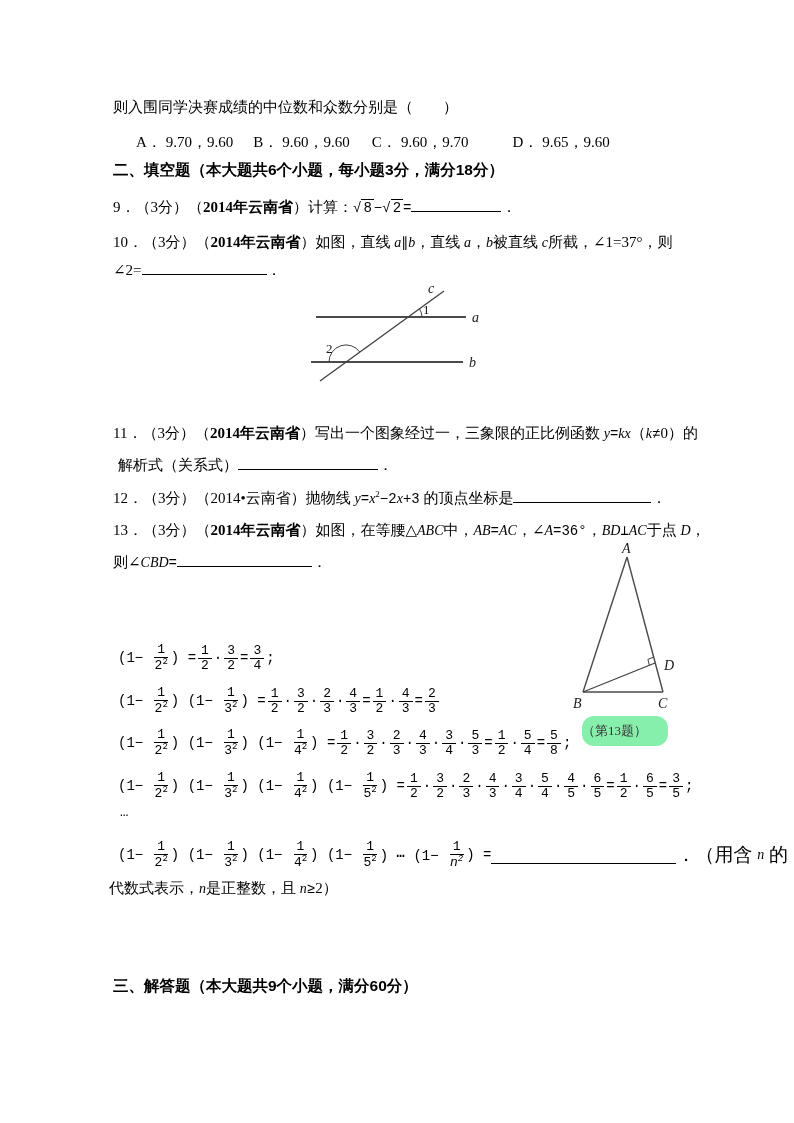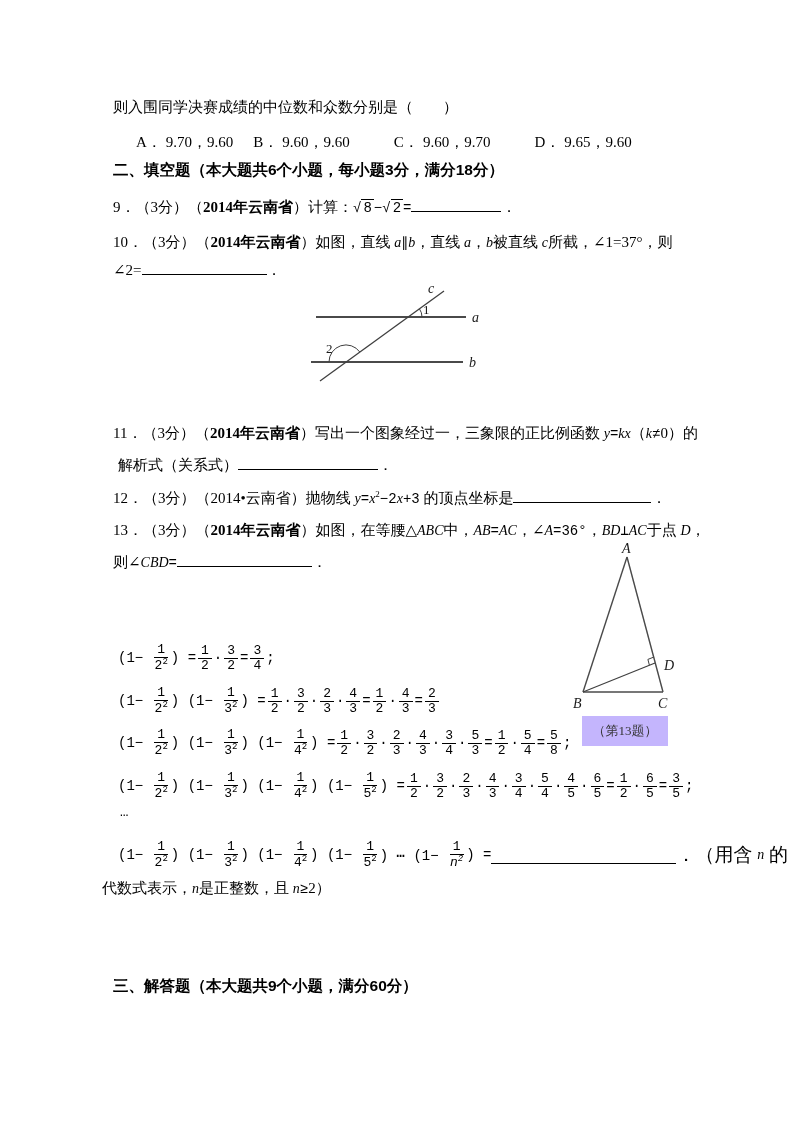--- a/index.html
+++ b/index.html
@@ -17,43 +17,44 @@
   }
   .zh { font-family:"Liberation Serif","DejaVu Serif",serif; }
   .bold { font-weight:bold;margin-top:23px; }
   .vit { font-family:"Liberation Serif","DejaVu Serif",serif; font-style:italic; font-size:14px; }
   .mo  { font-family:"Liberation Mono","DejaVu Sans Mono",monospace; font-size:14px; }
   sup.e { font-size:9px; line-height:9px; }
   .blank { display:inline-block; border-bottom:1px solid #000; height:14px; vertical-align:baseline; }
   .sqrt { font-family:"Liberation Mono","DejaVu Sans Mono",monospace; font-size:14px; white-space:nowrap; }
   .sqrt .rad { border-top:1px solid #000; padding:0 2px; }
   .opt { margin-right:20px; }
-  .opt:nth-child(2) { margin-right:44px;font-family:Liberation Serif, serif; }
+  .opt:nth-child(2) { margin-right:22px;font-family:Liberation Serif, serif; }
   .opt:nth-child(3) { margin-right:44px; }
   .opt .ol { margin-right:4px; }
   .mathline {
     position:absolute; display:flex; align-items:center; height:44px;
     font-family:"Liberation Mono","DejaVu Sans Mono",monospace; font-size:14px;
     white-space:pre;
   }
   .mathline .zh { font-size:19px; }
   .mathline .blank { height:1px; border:none; background:#000; align-self:center; margin-top:17px; }
   .frac { display:inline-flex; flex-direction:column; align-items:center;
           margin:0 2px; font-size:13px; line-height:14px;
           font-family:"Liberation Mono","DejaVu Sans Mono",monospace; }
   .frac .num { border-bottom:1px solid #000; padding:0 3px; text-align:center; }
   .frac .den { padding:0 1px; text-align:left; white-space:nowrap; }
   .frac .den.v, .frac .num.v { font-style:italic; }
   .fig { position:absolute; }
   .fig text { font-family:"Liberation Serif","DejaVu Serif",serif; font-style:italic; font-size:14px; fill:#1a1a1a; }
   .fig text.num { font-style:normal; font-size:13px; }
   .caption {
-    position:absolute; background:#c4b5fd; color:#333;
-    font-size:13px; text-align:center; line-height:30px;
+    position:absolute; background:#86efac; color:#333;
+    font-size:13px; line-height:30px;
     font-family:"Liberation Serif","DejaVu Serif",serif;
+    border-radius:12px;
   }
 </style>
 </head>
 <body>
 
 <div class="page">
 
   <div class="line" style="left:113px; top:96px">则入围同学决赛成绩的中位数和众数分别是（　　）</div>
 
   <div class="line" style="left:136px; top:131px">
@@ -104,17 +105,17 @@
 
   <div class="mathline" style="left:118px; top:636px"><span class="mo">(1− </span><span class="frac"><span class="num">1</span><span class="den">2<sup class="e">2</sup></span></span><span class="mo">) =</span><span class="frac"><span class="num">1</span><span class="den">2</span></span><span class="mo">·</span><span class="frac"><span class="num">3</span><span class="den">2</span></span><span class="mo">=</span><span class="frac"><span class="num">3</span><span class="den">4</span></span><span class="mo">;</span></div>
   <div class="mathline" style="left:118px; top:679px"><span class="mo">(1− </span><span class="frac"><span class="num">1</span><span class="den">2<sup class="e">2</sup></span></span><span class="mo">) (1− </span><span class="frac"><span class="num">1</span><span class="den">3<sup class="e">2</sup></span></span><span class="mo">) =</span><span class="frac"><span class="num">1</span><span class="den">2</span></span><span class="mo">·</span><span class="frac"><span class="num">3</span><span class="den">2</span></span><span class="mo">·</span><span class="frac"><span class="num">2</span><span class="den">3</span></span><span class="mo">·</span><span class="frac"><span class="num">4</span><span class="den">3</span></span><span class="mo">=</span><span class="frac"><span class="num">1</span><span class="den">2</span></span><span class="mo">·</span><span class="frac"><span class="num">4</span><span class="den">3</span></span><span class="mo">=</span><span class="frac"><span class="num">2</span><span class="den">3</span></span></div>
   <div class="mathline" style="left:118px; top:721px"><span class="mo">(1− </span><span class="frac"><span class="num">1</span><span class="den">2<sup class="e">2</sup></span></span><span class="mo">) (1− </span><span class="frac"><span class="num">1</span><span class="den">3<sup class="e">2</sup></span></span><span class="mo">) (1− </span><span class="frac"><span class="num">1</span><span class="den">4<sup class="e">2</sup></span></span><span class="mo">) =</span><span class="frac"><span class="num">1</span><span class="den">2</span></span><span class="mo">·</span><span class="frac"><span class="num">3</span><span class="den">2</span></span><span class="mo">·</span><span class="frac"><span class="num">2</span><span class="den">3</span></span><span class="mo">·</span><span class="frac"><span class="num">4</span><span class="den">3</span></span><span class="mo">·</span><span class="frac"><span class="num">3</span><span class="den">4</span></span><span class="mo">·</span><span class="frac"><span class="num">5</span><span class="den">3</span></span><span class="mo">=</span><span class="frac"><span class="num">1</span><span class="den">2</span></span><span class="mo">·</span><span class="frac"><span class="num">5</span><span class="den">4</span></span><span class="mo">=</span><span class="frac"><span class="num">5</span><span class="den">8</span></span><span class="mo">;</span></div>
   <div class="mathline" style="left:118px; top:764px"><span class="mo">(1− </span><span class="frac"><span class="num">1</span><span class="den">2<sup class="e">2</sup></span></span><span class="mo">) (1− </span><span class="frac"><span class="num">1</span><span class="den">3<sup class="e">2</sup></span></span><span class="mo">) (1− </span><span class="frac"><span class="num">1</span><span class="den">4<sup class="e">2</sup></span></span><span class="mo">) (1− </span><span class="frac"><span class="num">1</span><span class="den">5<sup class="e">2</sup></span></span><span class="mo">) =</span><span class="frac"><span class="num">1</span><span class="den">2</span></span><span class="mo">·</span><span class="frac"><span class="num">3</span><span class="den">2</span></span><span class="mo">·</span><span class="frac"><span class="num">2</span><span class="den">3</span></span><span class="mo">·</span><span class="frac"><span class="num">4</span><span class="den">3</span></span><span class="mo">·</span><span class="frac"><span class="num">3</span><span class="den">4</span></span><span class="mo">·</span><span class="frac"><span class="num">5</span><span class="den">4</span></span><span class="mo">·</span><span class="frac"><span class="num">4</span><span class="den">5</span></span><span class="mo">·</span><span class="frac"><span class="num">6</span><span class="den">5</span></span><span class="mo">=</span><span class="frac"><span class="num">1</span><span class="den">2</span></span><span class="mo">·</span><span class="frac"><span class="num">6</span><span class="den">5</span></span><span class="mo">=</span><span class="frac"><span class="num">3</span><span class="den">5</span></span><span class="mo">;</span></div>
 
   <div class="line mo" style="left:120px; top:801px">…</div>
 
   <div class="mathline" style="left:118px; top:833px"><span class="mo">(1− </span><span class="frac"><span class="num">1</span><span class="den">2<sup class="e">2</sup></span></span><span class="mo">) (1− </span><span class="frac"><span class="num">1</span><span class="den">3<sup class="e">2</sup></span></span><span class="mo">) (1− </span><span class="frac"><span class="num">1</span><span class="den">4<sup class="e">2</sup></span></span><span class="mo">) (1− </span><span class="frac"><span class="num">1</span><span class="den">5<sup class="e">2</sup></span></span><span class="mo">) ⋯ (1− </span><span class="frac"><span class="num">1</span><span class="den v">n<sup class="e">2</sup></span></span><span class="mo">) =</span><span class="blank" style="width: 185px;"></span><span class="zh">．（用含 </span><span class="vit">n</span><span class="zh"> 的</span></div>
 
-  <div class="line" style="left:102px; top:877px"><span class="zh">代数式表示，</span><span class="vit">n</span><span class="zh">是正整数，且 </span><span class="vit">n</span><span class="mo">≥</span><span class="zh">2）</span></div>
+  <div class="line" style="left:109px; top:877px"><span class="zh">代数式表示，</span><span class="vit">n</span><span class="zh">是正整数，且 </span><span class="vit">n</span><span class="mo">≥</span><span class="zh">2）</span></div>
 
   <div class="heading" style="left:113px; top:976px">三、解答题（本大题共9个小题，满分60分）</div>
 
 </div>
 
 </body></html>

